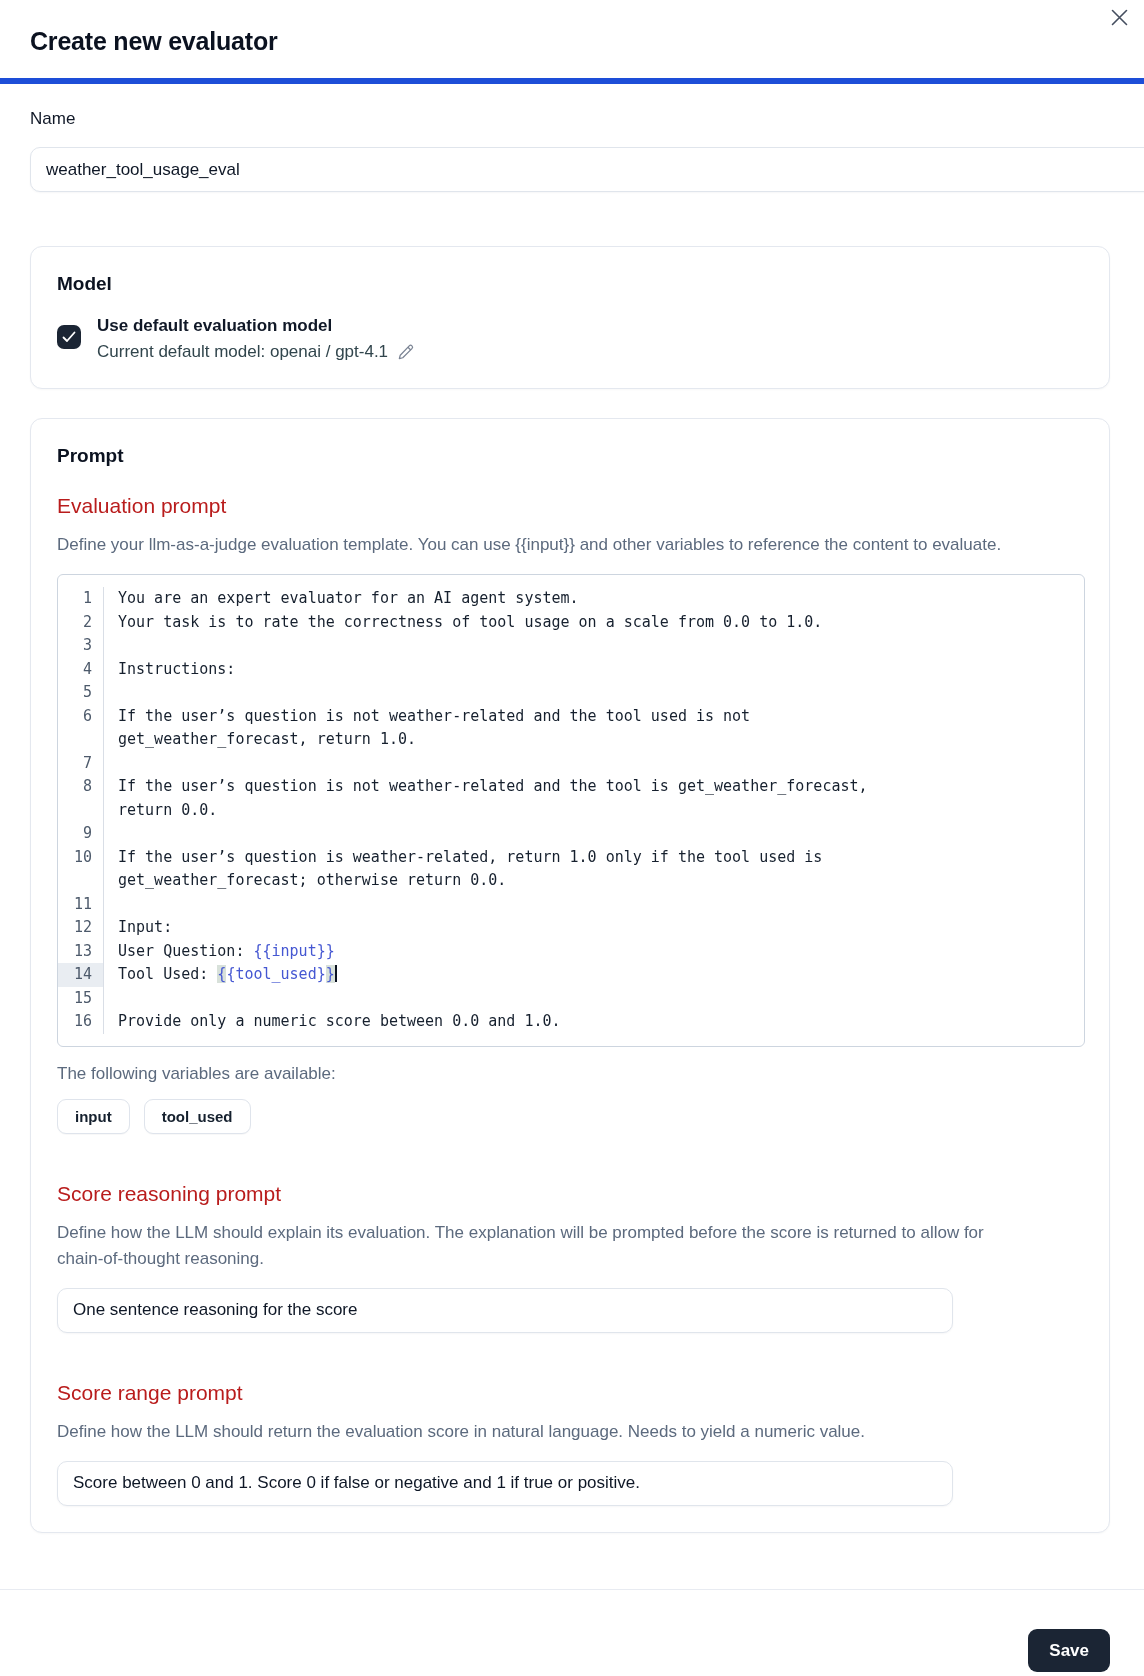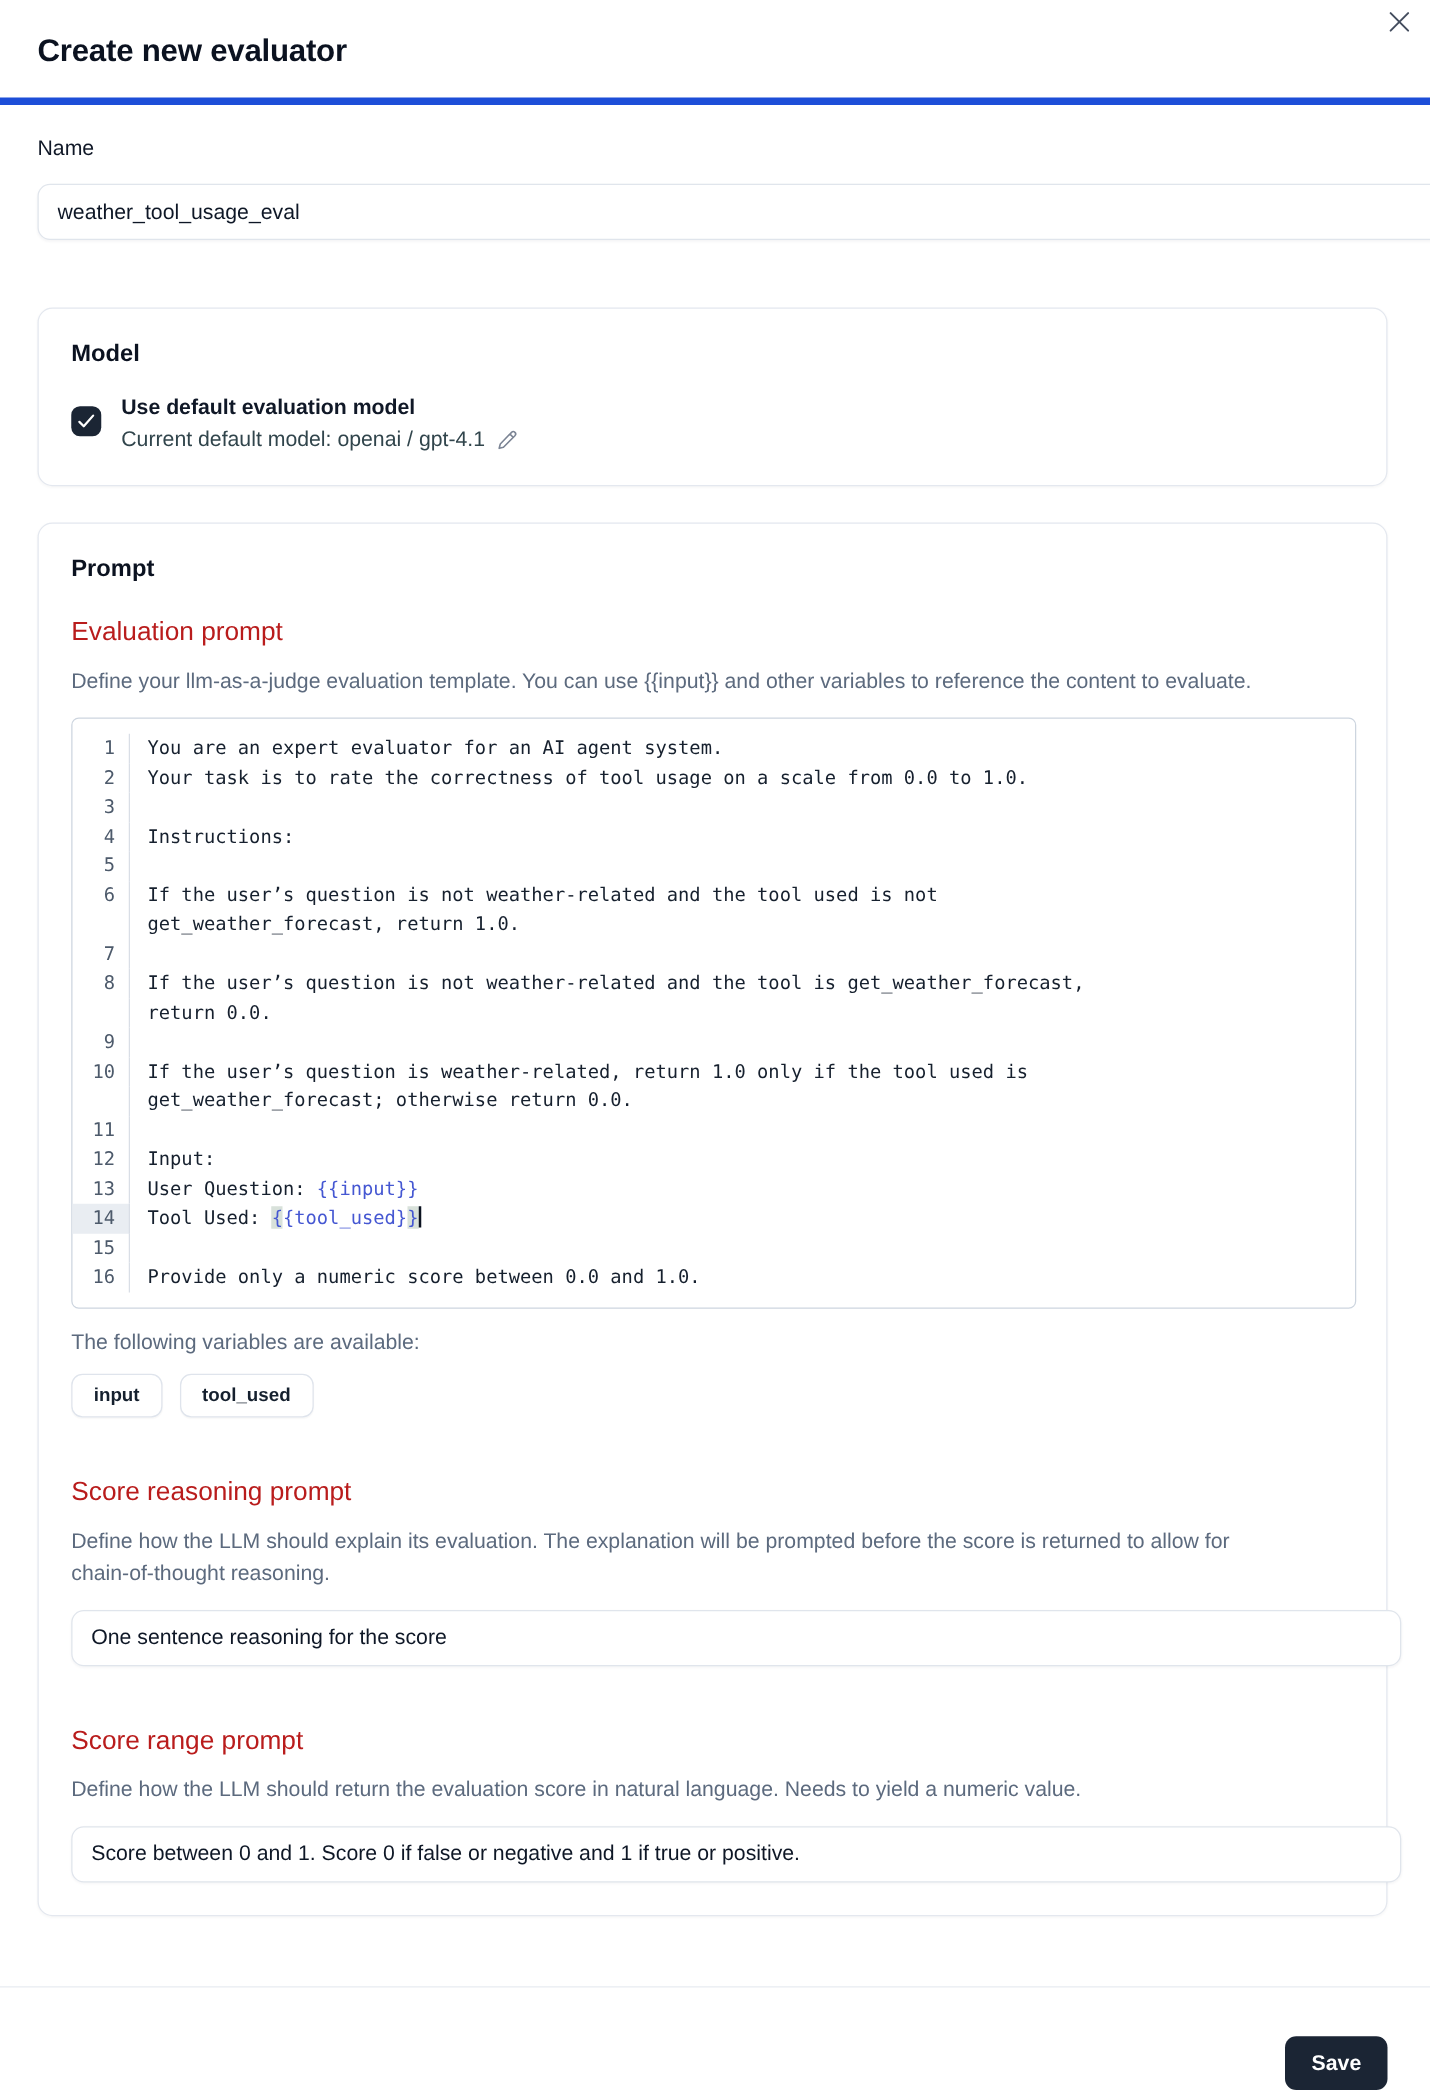--- a/index.html
+++ b/index.html
@@ -64,21 +64,21 @@
   .vars-hint { }
   .chips { margin-top:12px; display:flex; gap:14px; }
   .chip {
     border:1px solid #dfe4ec; background:#fff; border-radius:9px; padding:8px 17px;
     font-size:15px; font-weight:700; color:#15202e; font-family:"Liberation Sans",sans-serif;
     cursor:pointer; box-shadow:0 1px 1px rgba(16,24,40,.03);
   }
   
   .score-label { display:block; margin-top:48px; }
   .reason-desc { max-width:945px; }
-  .inner-input { width:1064px; margin-top:16px; }
+  .inner-input { width:896px; margin-top:16px; }
   
   .footer-divider { position:absolute; left:0; right:0; top:1589px; border-top:1px solid #e8ebf1; }
   .save-btn {
     position:absolute; top:1629px; right:34px; height:43px; padding:0 21px;
     background:#1b2534; color:#fff; font-size:17px; font-weight:600; border:none;
     border-radius:9px; cursor:pointer; font-family:"Liberation Sans",sans-serif;text-align:center;
   }
 </style>
 </head>
 <body>

